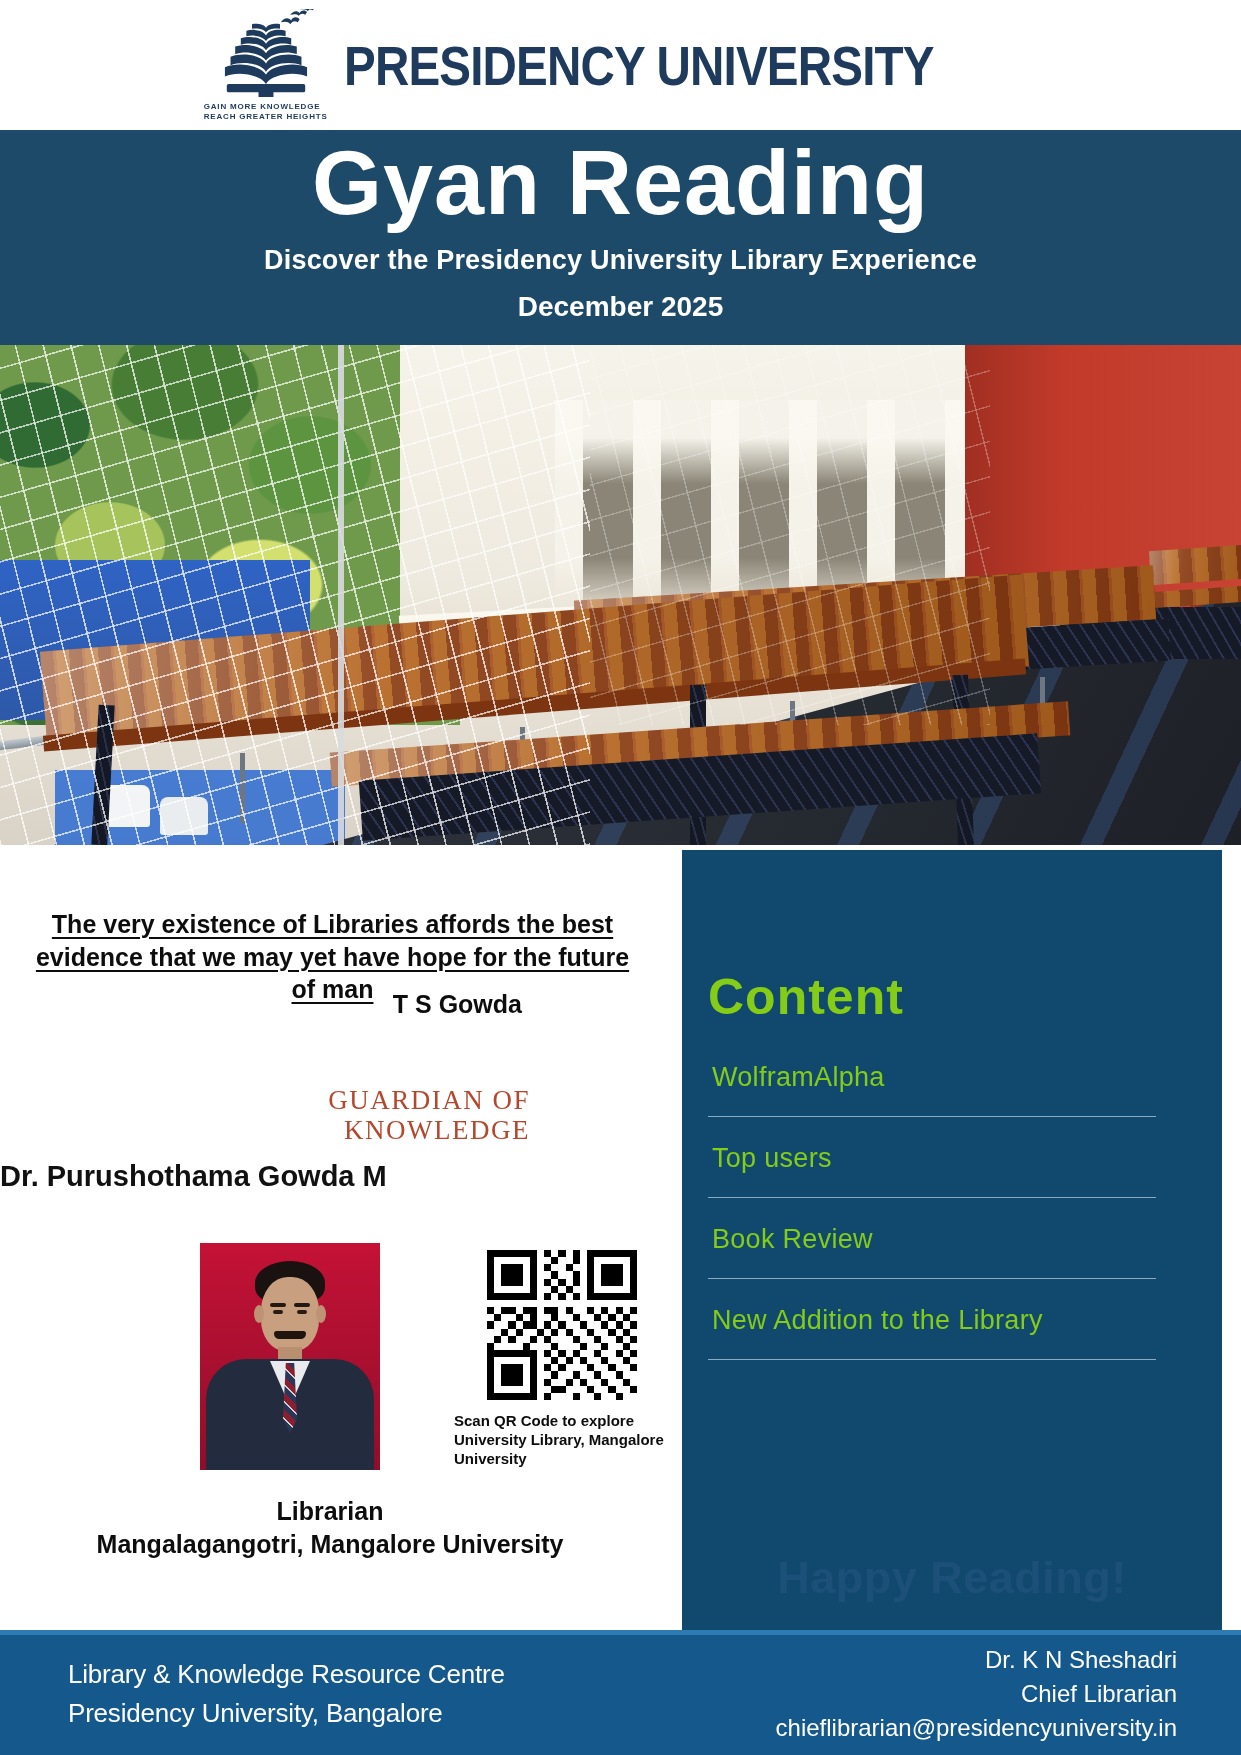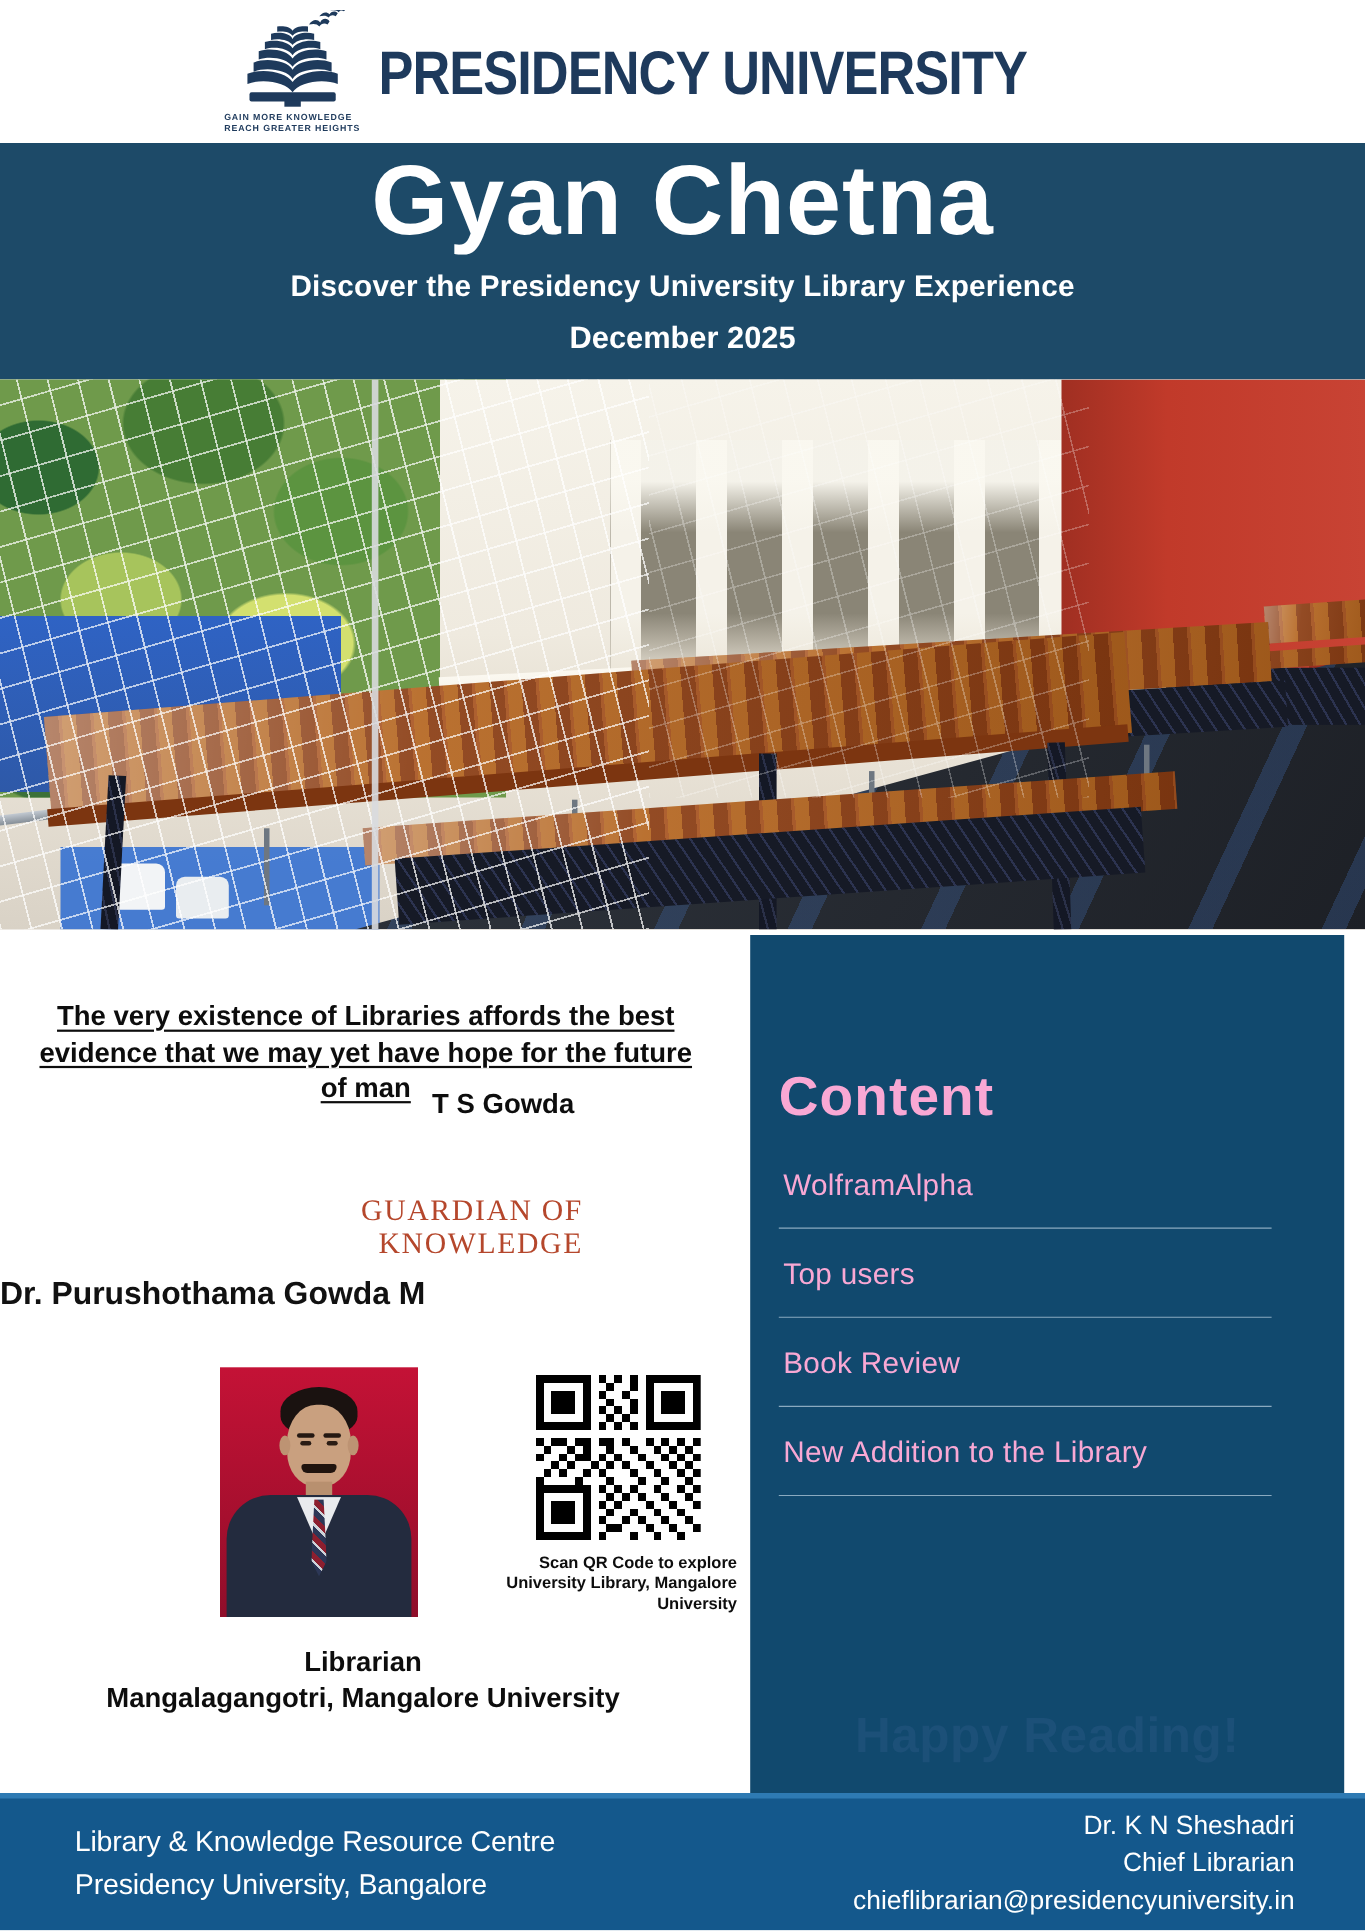--- a/index.html
+++ b/index.html
@@ -108,30 +108,30 @@
   .p-suit{position:absolute;left:6px;top:116px;width:168px;height:111px;border-radius:40px 40px 0 0;background:#232b3e;}
   .p-shirt{position:absolute;left:70px;top:118px;width:40px;height:46px;background:#e9ebee;
       clip-path:polygon(0 0,100% 0,50% 100%);}
   .p-tie{position:absolute;left:83px;top:120px;width:14px;height:70px;
       background:repeating-linear-gradient(45deg,#8c1f2f 0 5px,#2c3757 5px 10px,#cfd4da 10px 12px);
       clip-path:polygon(20% 0,80% 0,100% 80%,50% 100%,0 80%);}
 
   
   .qr-block{position:absolute;top:1250px;left:487px;width:150px;}
   .qr-svg{display:block;width:150px;height:150px;background:#fff;}
-  .qr-caption{width:216px;margin-left:-33px;margin-top:12px;text-align:right;
+  .qr-caption{width:216px;margin-left:-33px;margin-top:12px;text-align:left;
       font-size:15px;font-weight:700;color:#0d0d0d;line-height:1.25;}
 
   .librarian-title{position:absolute;top:1497px;left:0;width:660px;text-align:center;
       font-size:25px;font-weight:700;color:#0d0d0d;}
   .librarian-affil{position:absolute;top:1530px;left:0;width:660px;text-align:center;
       font-size:25px;font-weight:700;color:#0d0d0d;}
 
   
-  .panel{position:absolute;left:682px;top:850px;width:540px;height:820px;background:#11496e;color:#f9a8d4;}
+  .panel{position:absolute;left:682px;top:850px;width:540px;height:820px;background:#11496e;color:#84cc16;}
   .panel-heading{position:absolute;top:118px;left:26px;font-size:50px;font-weight:700;letter-spacing:1px;}
   .panel-list{position:absolute;top:212px;left:26px;width:448px;list-style:none;margin:0;padding:0;}
   .panel-list li{font-size:27px;font-weight:400;letter-spacing:.3px;padding:0 0 23px 4px;margin-bottom:26px;
       border-bottom:1.5px solid rgba(205,223,236,.65);}
   .panel-list li:last-child{border-bottom:1.5px solid rgba(205,223,236,.65);}
 
   .happy{position:absolute;top:1552px;left:682px;width:540px;text-align:center;
       font-size:45px;font-weight:700;color:#1c5078;letter-spacing:.5px;}
 
   
@@ -164,21 +164,21 @@
       </svg>
       <div class="logo-tagline">
         <div>GAIN MORE KNOWLEDGE</div>
         <div>REACH GREATER HEIGHTS</div>
       </div>
     </div>
     <div class="uni-name">PRESIDENCY UNIVERSITY</div>
   </div>
 
   <div class="masthead">
-    <div class="masthead-title">Gyan Chetna</div>
+    <div class="masthead-title">Gyan Reading</div>
     <div class="masthead-sub">Discover the Presidency University Library Experience</div>
     <div class="masthead-date">December 2025</div>
   </div>
 
   <div class="photo">
     <div class="ph-foliage"></div>
     <div class="ph-building"></div>
     <div class="ph-colonnade"></div>
     <div class="ph-ledge"></div>
     <div class="ph-red-wall"></div>

